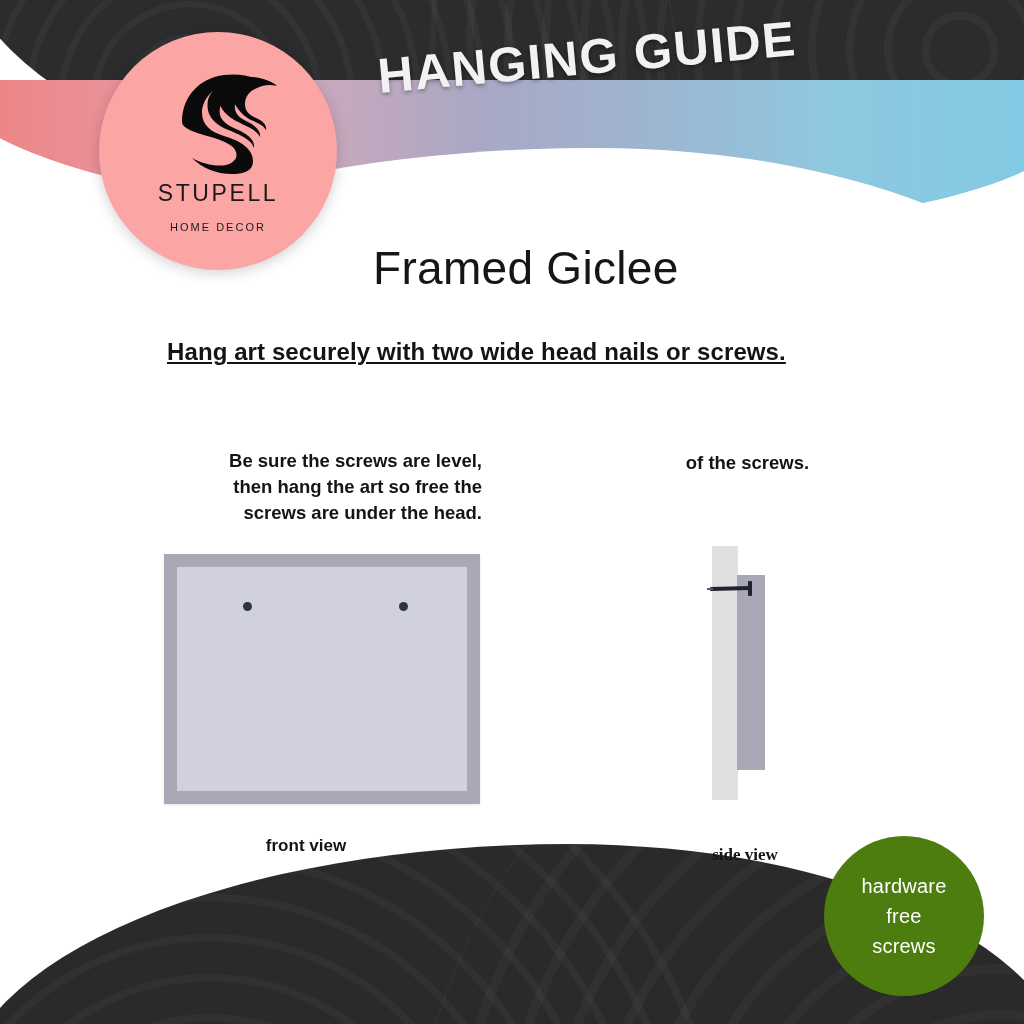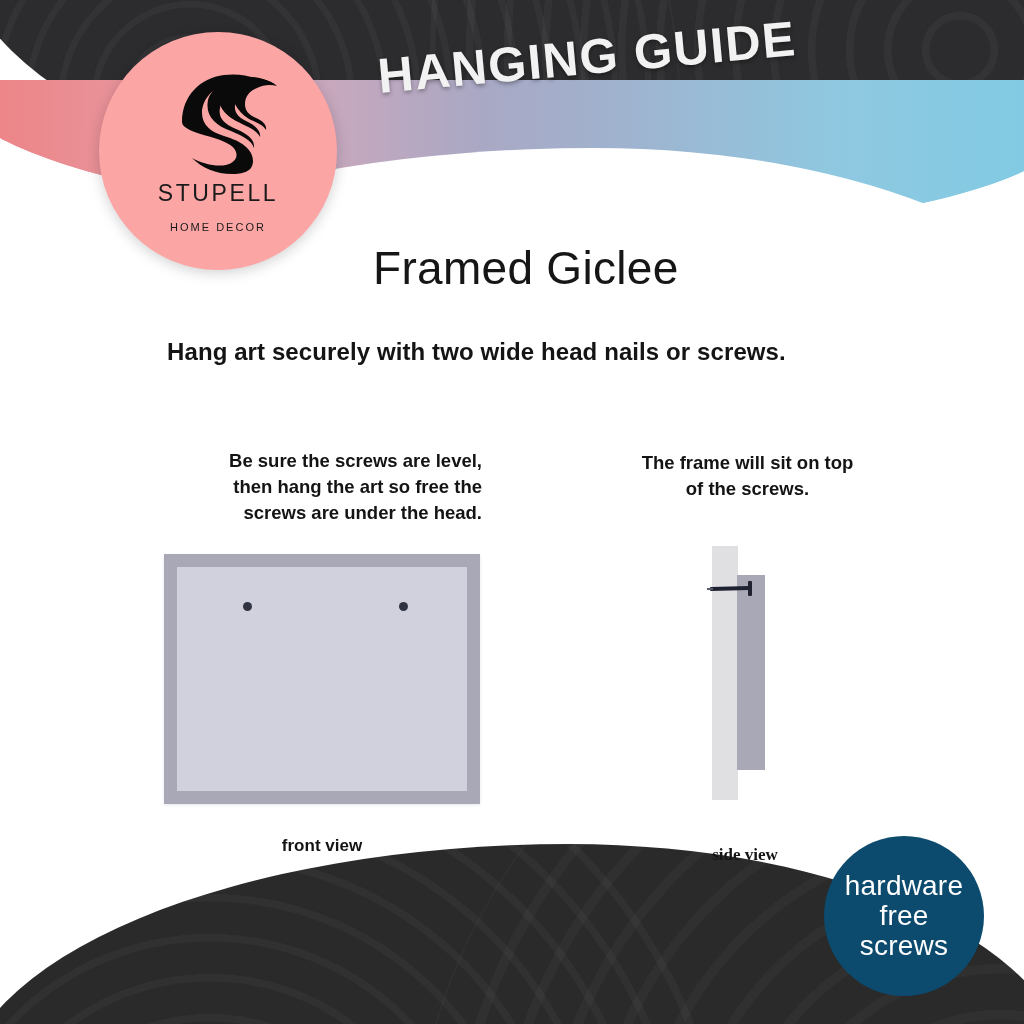--- a/index.html
+++ b/index.html
@@ -118,21 +118,21 @@
     font-size:46px; color:#161616;
     font-weight:400; letter-spacing:.3px;
     z-index:6;
   }
 
   
   .lead-instruction {
     position:absolute; left:167px; top:338px;
     font-size:24px; color:#141414;
     font-weight:600; letter-spacing:.1px;
-    z-index:6; white-space:nowrap;
+    z-index:6; white-space:nowrap;text-decoration:underline;
   }
 
   
   .caption {
     position:absolute; z-index:6;
     font-size:18.5px; color:#141414;
     font-weight:600; line-height:26px;
   }
   .caption-left { left:182px; top:448px; text-align:right; width:300px; }
   .caption-right { left:605px; top:450px; text-align:center; width:285px; }
@@ -195,21 +195,21 @@
     width:6px; height:2px;
     background:#5a5d6b;
   }
 
   
   .view-label {
     position:absolute; z-index:6;
     font-size:17px; color:#141414;
     font-weight:600; text-align:center;
   }
-  .label-front { left:222px; top:836px; width:200px; }
+  .label-front { left:206px; top:836px; width:200px; }
   .label-side  { left:655px; top:845px; width:180px;font-family:Liberation Serif, serif; }
 
   
   .banner-bottom {
     position:absolute; left:-40px; bottom:-80px;
     width:1110px; height:260px;
     background:#2a2a2a;
     border-top-left-radius: 56% 100%;
     border-top-right-radius: 46% 92%;
     overflow:hidden;
@@ -236,26 +236,26 @@
         rgba(255,255,255,0.000) 36px,
         rgba(255,255,255,0.026) 37px,
         rgba(255,255,255,0.026) 46px);
   }
 
   
   .hw-badge {
     position:absolute; left:824px; top:836px;
     width:160px; height:160px;
     border-radius:50%;
-    background:#0c4a6e;
+    background:#4d7c0f;
     z-index:9;
     display:flex; flex-direction:column;
     align-items:center; justify-content:center;
     color:#ffffff;
-    font-size:28px;
+    font-size:20px;
     line-height:30px;
     text-align:center;
     letter-spacing:.2px;
   }
   .hw-badge span { display:block; }
 </style>
 </head>
 <body>
 
 <div id="page">
@@ -287,21 +287,20 @@
 
   <div class="lead-instruction">Hang art securely with two wide head nails or screws.</div>
 
   <div class="caption caption-left">
     <div>Be sure the screws are level,</div>
     <div>then hang the art so free the</div>
     <div>screws are under the head.</div>
   </div>
 
   <div class="caption caption-right">
-    <div>The frame will sit on top</div>
     <div>of the screws.</div>
   </div>
 
   <div class="front-view">
     <div class="front-view-inner">
       <div class="screw-dot left"></div>
       <div class="screw-dot right"></div>
     </div>
   </div>
 

